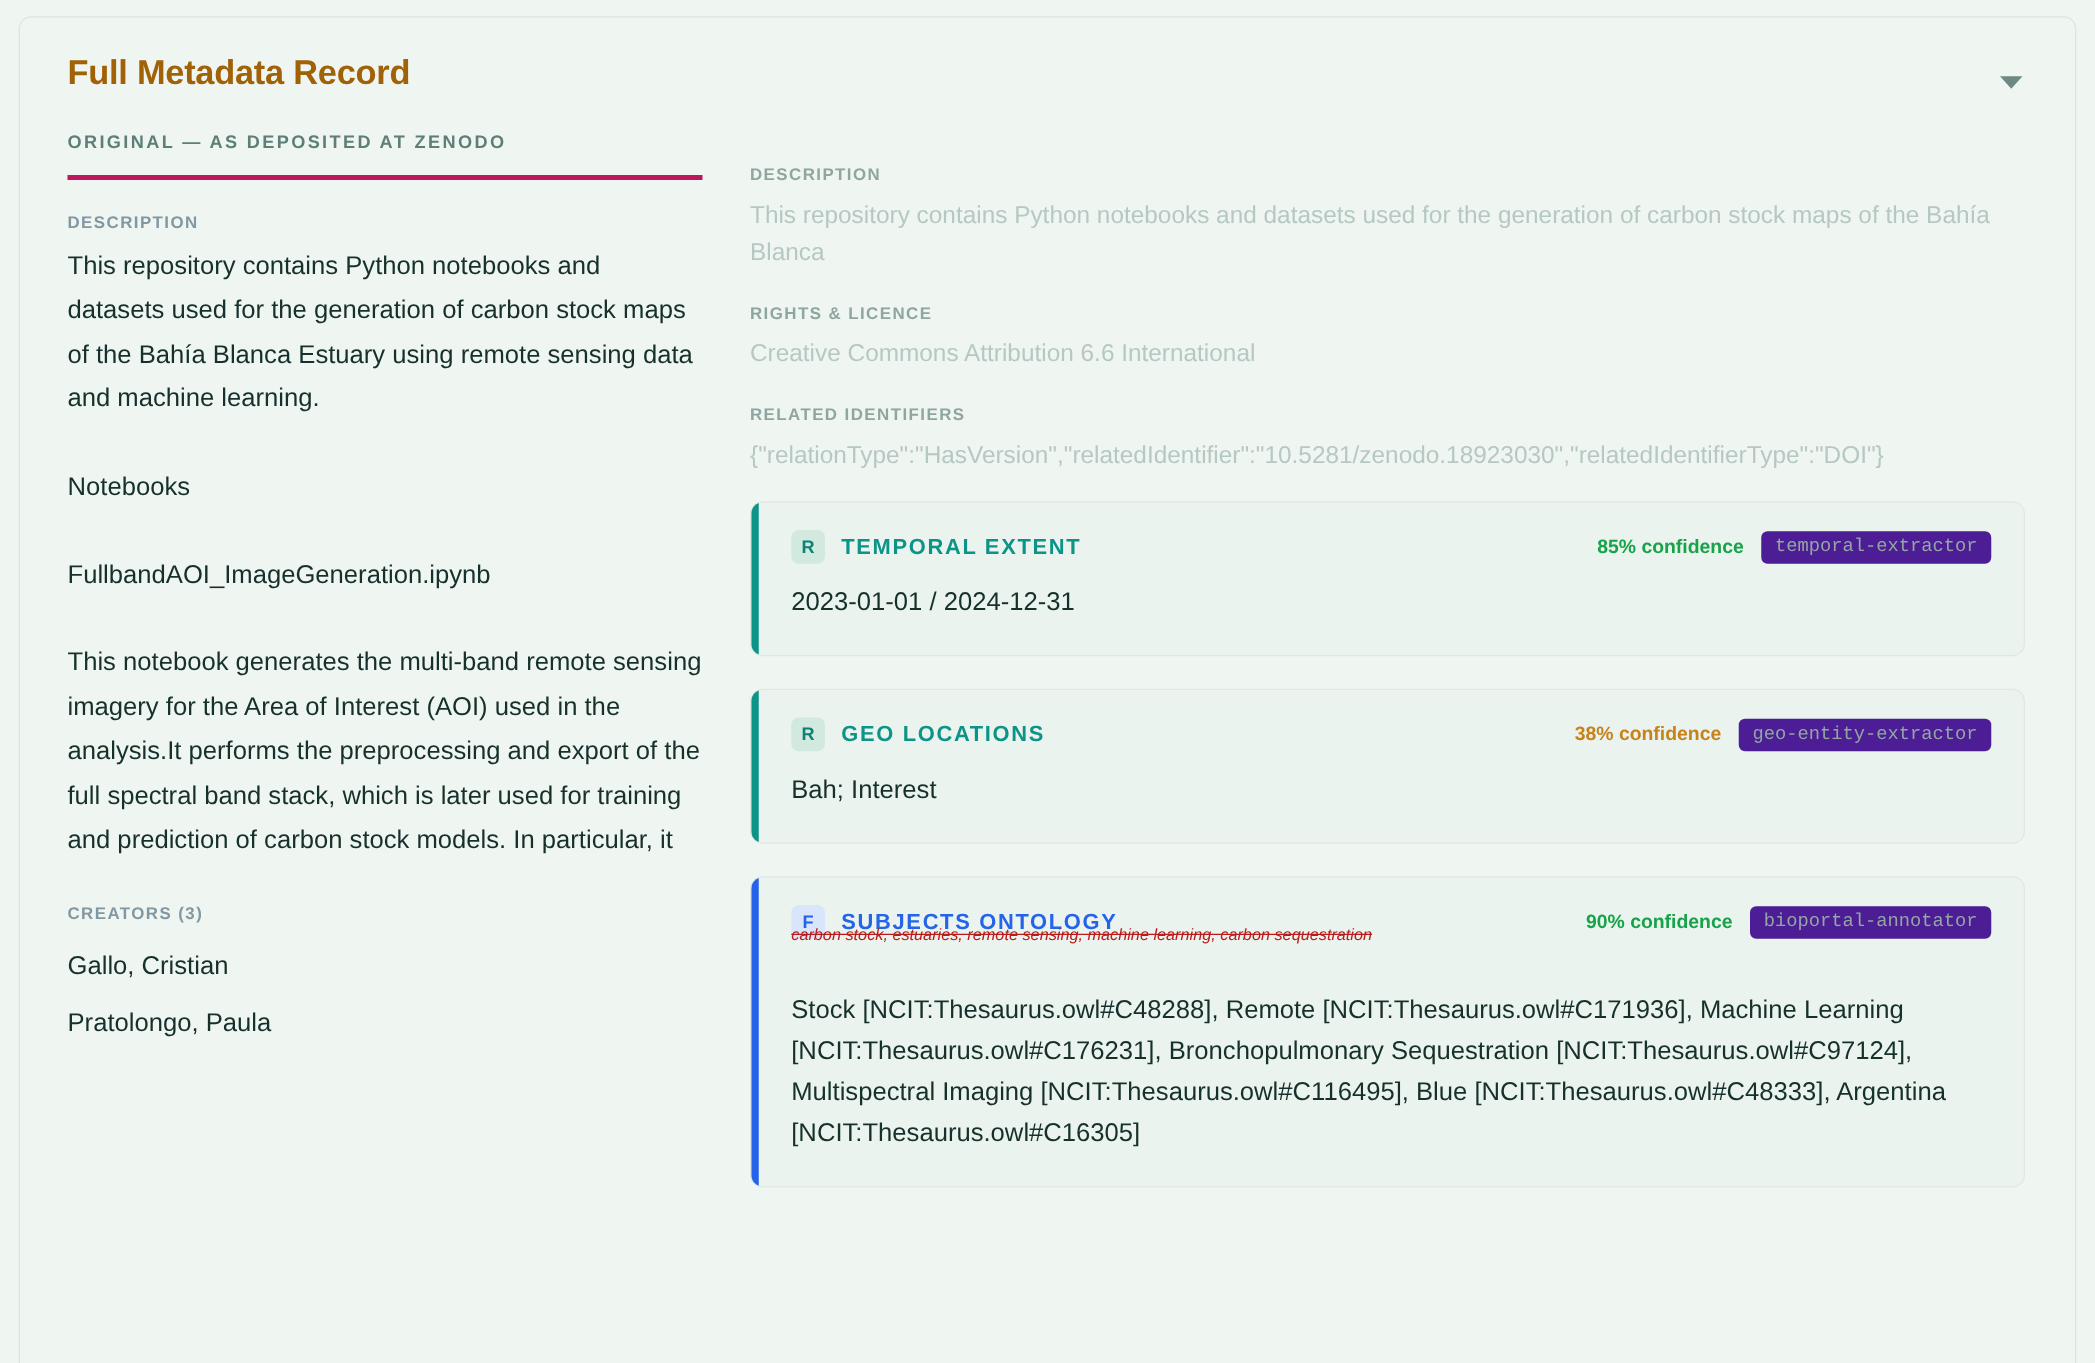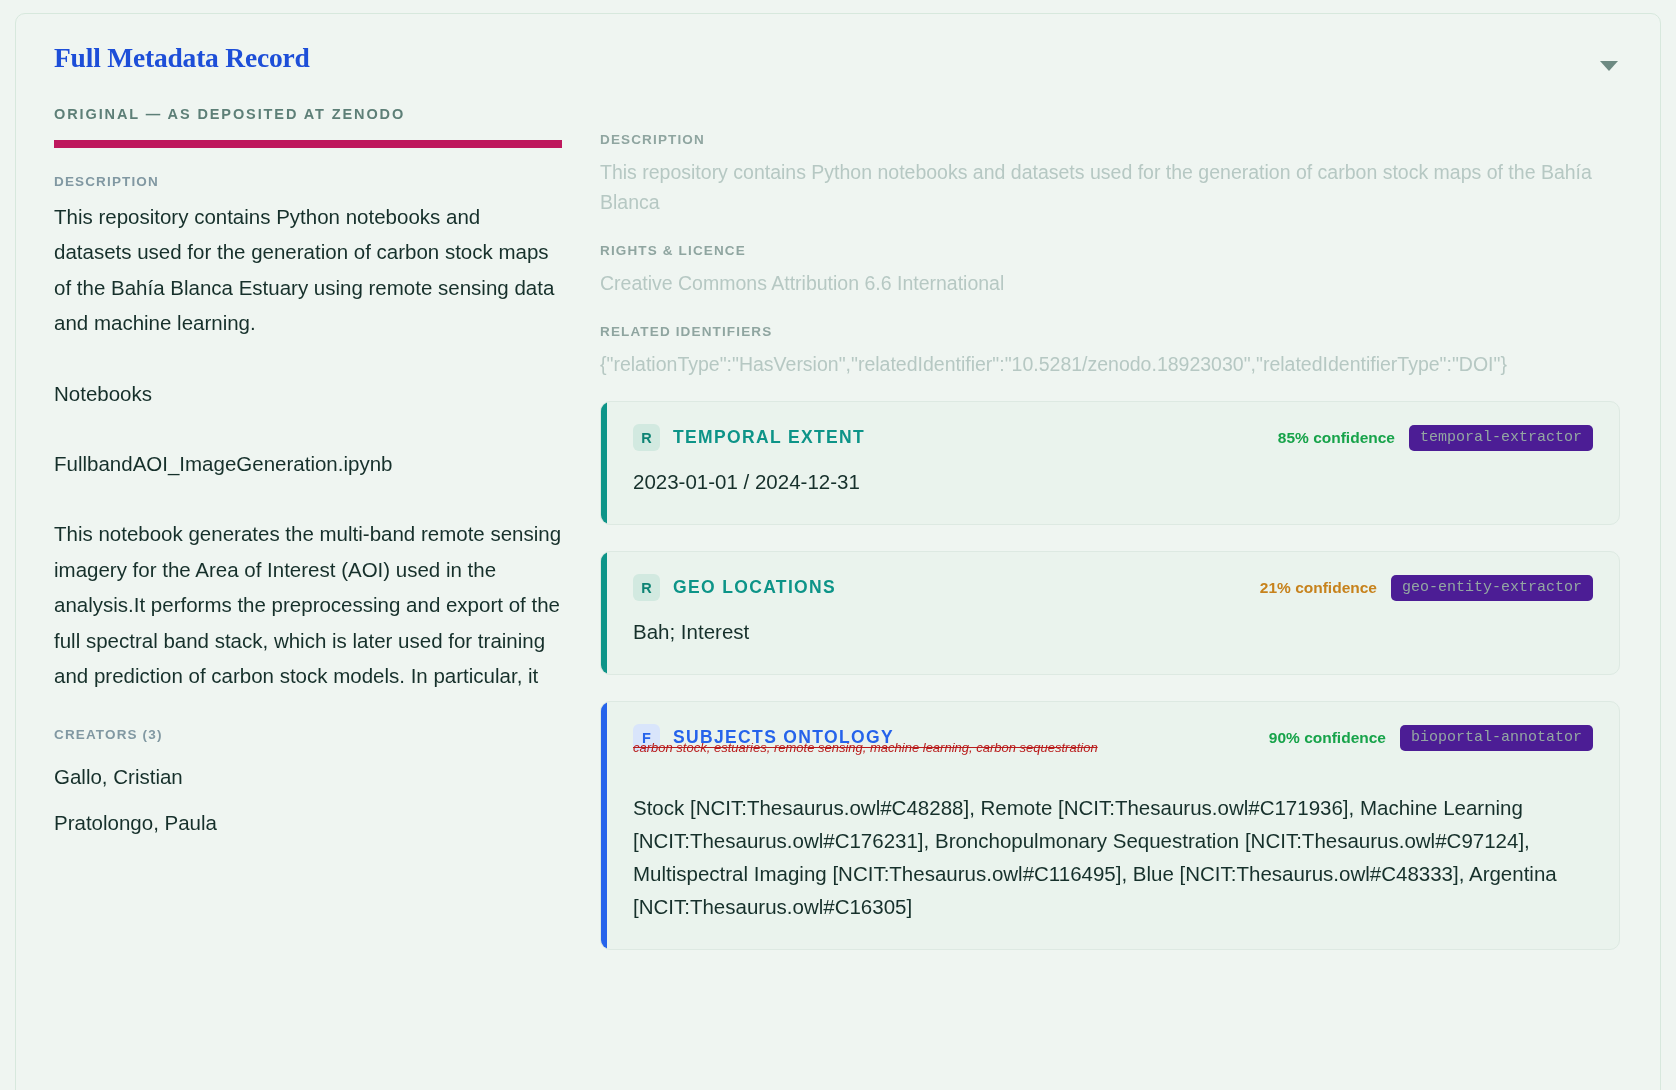--- a/index.html
+++ b/index.html
@@ -27,24 +27,23 @@
 
   
   .panel-header {
     position: relative;
     padding: 28px 40px 0 38px;
     height: 92px;
   }
   .panel-title {
     font-size: 27.5px;
     font-weight: bold;
-    color: #1d4ed8;
+    color: #a16207;
     letter-spacing: -0.2px;
     margin: 0;
-    font-family: Liberation Serif, serif;
   }
   .caret {
     position: absolute;
     right: 42px;
     top: 47px;
     width: 0; height: 0;
     border-left: 9px solid transparent;
     border-right: 9px solid transparent;
     border-top: 10px solid #6d8a82;
     cursor: pointer;
@@ -59,21 +58,21 @@
   .col-left  { width: 508px; flex: 0 0 508px; }
   .col-right { flex: 1 1 auto; min-width: 0; }
 
   .col-head {
     font-size: 14.5px;
     font-weight: bold;
     letter-spacing: 1.9px;
     text-transform: uppercase;
     padding-bottom: 18px;
   }
-  .col-head.original   { color: #5d7f77; border-bottom: 8px solid #be185d; }
+  .col-head.original   { color: #5d7f77; border-bottom: 4px solid #be185d; }
   .col-head.enhanced   { color: #0d9488; border-bottom: 2px solid #bfdcd4; }
 
   
   .field-label {
     font-size: 13.5px;
     font-weight: bold;
     letter-spacing: 1.15px;
     text-transform: uppercase;
     color: #8fa5a0;
     margin: 26px 0 10px 0;
@@ -251,21 +250,21 @@
           <div class="card-value">2023-01-01 / 2024-12-31</div>
         </div>
 
         <div class="card teal">
           <div class="card-top">
             <div class="card-top-left">
               <span class="sigil teal">R</span>
               <span class="card-title teal">GEO LOCATIONS</span>
             </div>
             <div class="card-top-right">
-              <span class="confidence mid">21% confidence</span>
+              <span class="confidence mid">38% confidence</span>
               <span class="extractor">geo-entity-extractor</span>
             </div>
           </div>
           <div class="card-value">Bah; Interest</div>
         </div>
 
         <div class="card blue">
           <div class="card-top">
             <div class="card-top-left">
               <span class="sigil blue">F</span>

